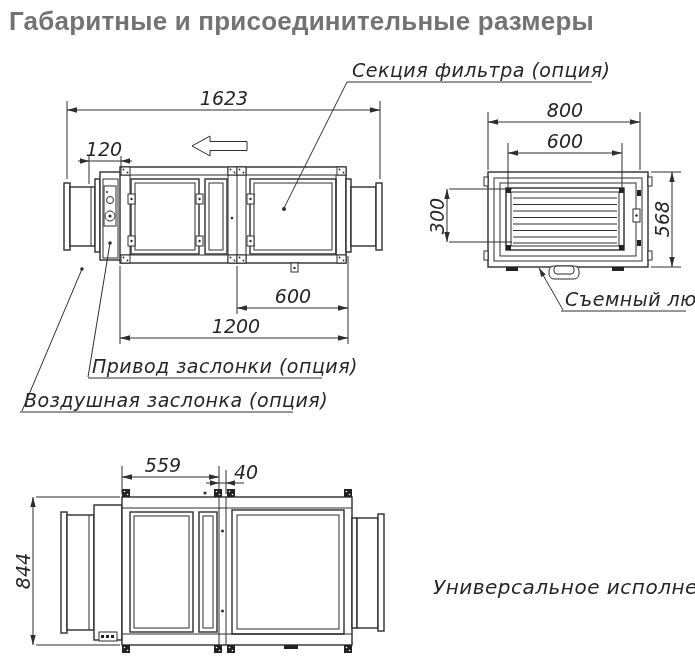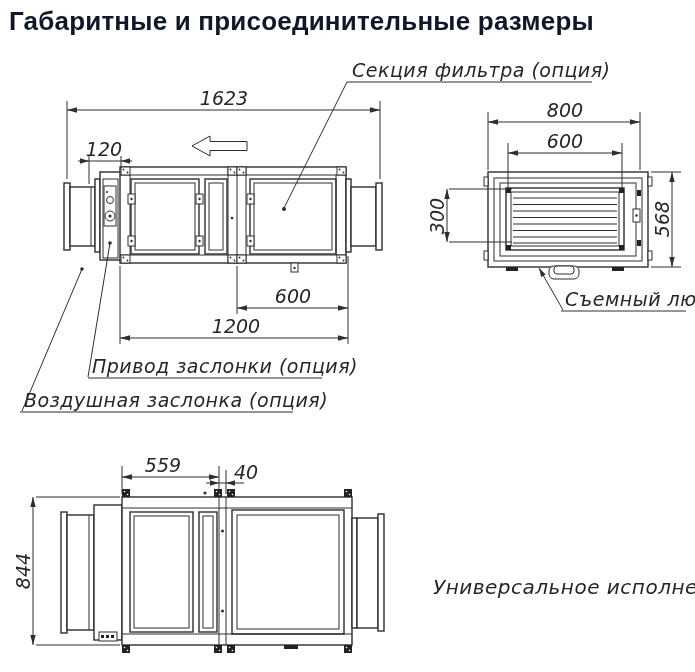--- a/index.html
+++ b/index.html
@@ -1,17 +1,17 @@
 <!DOCTYPE html>
 <html><head>
 <meta charset="utf-8">
 <style>
   html,body{margin:0;padding:0;background:#fff;width:695px;height:672px;overflow:hidden;position:relative}
   h1.title{position:absolute;left:9px;top:6px;margin:0;font-family:"Liberation Sans",sans-serif;
-           font-weight:bold;font-size:26px;letter-spacing:.2px;color:#0f172a}
+           font-weight:bold;font-size:26px;letter-spacing:.2px;color:#737373}
   svg{position:absolute;left:0;top:0}
   .o  {fill:none;stroke:#2e2e2e;stroke-width:1.4}
   .o2 {fill:none;stroke:#2e2e2e;stroke-width:1}
   .ow {fill:#fff;stroke:#2e2e2e;stroke-width:1.4}
   .ow2{fill:#fff;stroke:#2e2e2e;stroke-width:1}
   .d  {fill:none;stroke:#2e2e2e;stroke-width:1}
   .ar {fill:#2e2e2e;stroke:none}
   .blk{fill:#222;stroke:none}
   .dot{fill:#2e2e2e;stroke:none}
   .wdot{fill:#fff;stroke:none}

